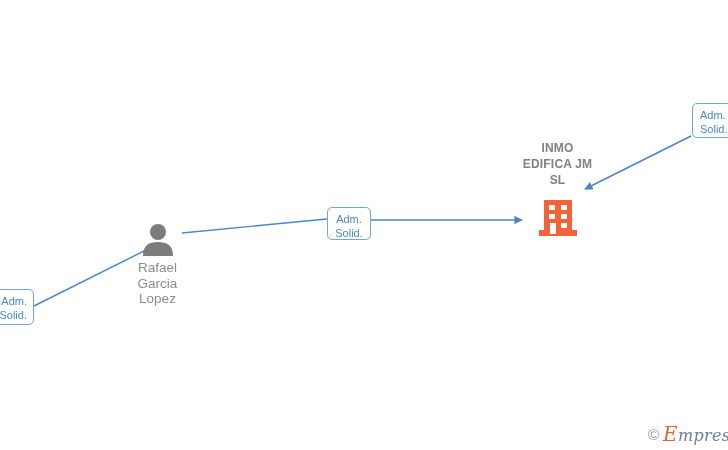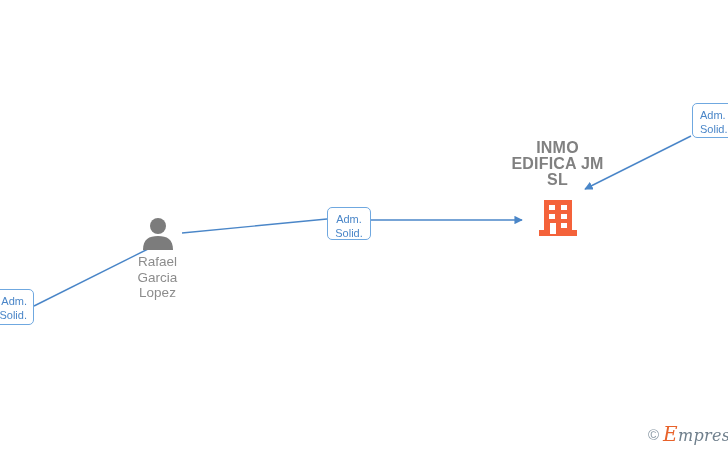--- a/index.html
+++ b/index.html
@@ -30,38 +30,38 @@
   .node {
     position: absolute;
   }
   #company-node {
     left: 495px;
     top: 140px;
     width: 125px;
     text-align: center;
   }
   #company-label {
-    font-size: 16px;
+    font-size: 12px;
     font-weight: bold;
     color: #808080;
     line-height: 16px;
     letter-spacing: 0.2px;
     white-space: pre-line;
   }
   #company-icon {
     margin: 8px auto 0 auto;
     width: 44px;
     height: 44px;
     display: block;
   }
 
   
   #person-node {
     left: 115px;
-    top: 216px;
+    top: 222px;
     width: 85px;
     text-align: center;
   }
   #person-icon {
     width: 34px;
     height: 34px;
     display: block;
     margin: 0 auto;
   }
   #person-label {

